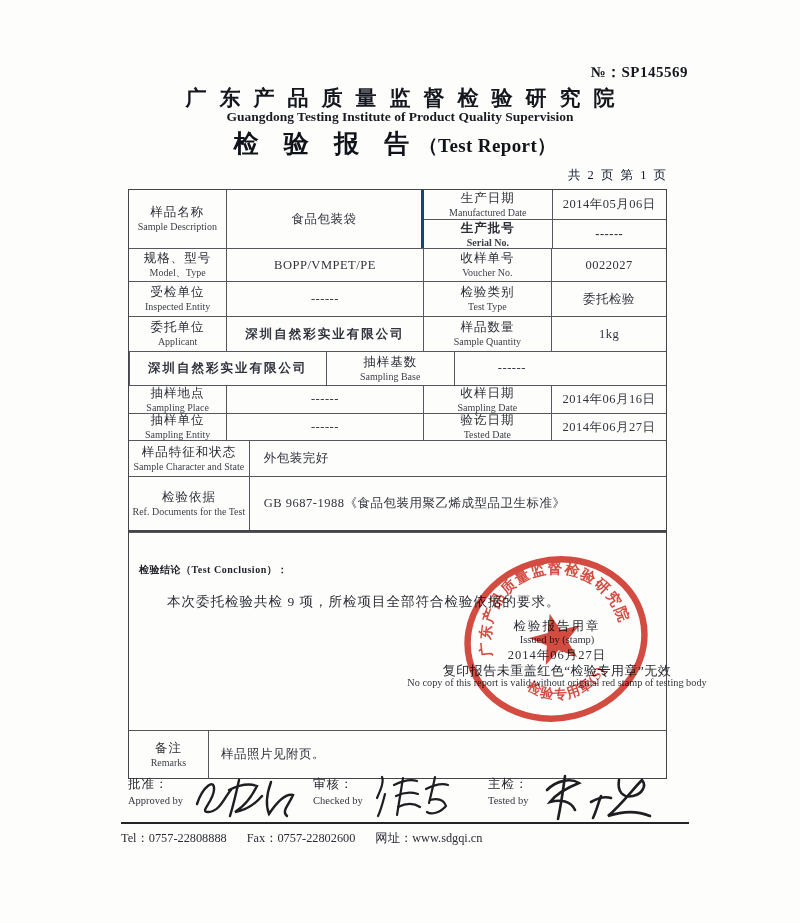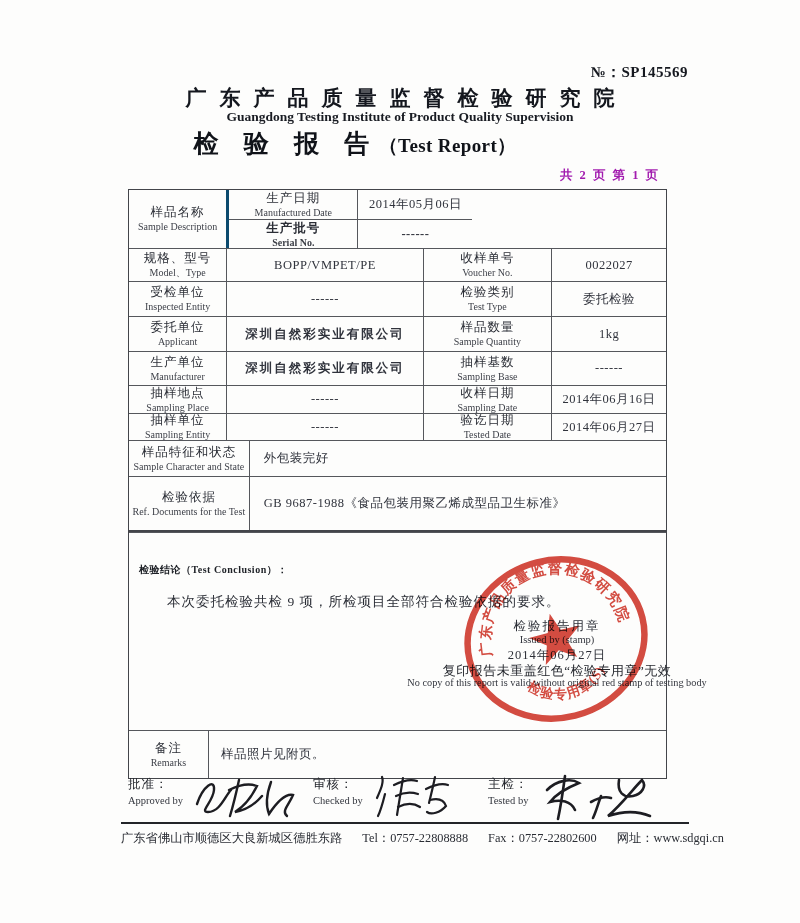--- a/index.html
+++ b/index.html
@@ -7,24 +7,24 @@
     width:800px;height:923px;background:#fdfdfc;position:relative;
     font-family:"Liberation Serif","DejaVu Serif",serif;
     color:#2c2f36;overflow:hidden;
   }
   .abs{position:absolute;}
   
   .report-no{top:63px;right:112px;font-size:15px;font-weight:bold;color:#15181f;letter-spacing:.5px;}
   .title-zh{top:84px;left:0;width:800px;text-align:center;font-size:21px;font-weight:bold;
     letter-spacing:.62em;text-indent:.62em;color:#14171e;}
   .title-en{top:109px;left:0;width:800px;text-align:center;font-size:13.5px;font-weight:bold;color:#181b22;}
-  .report-title{top:127px;left:0;width:710px;text-align:center;color:#101319;}
+  .report-title{top:127px;left:0;width:710px;text-align:center;color:#101319;padding-left:40px;}
   .report-title .zh{font-size:25px;font-weight:bold;letter-spacing:.38em;}
   .report-title .en{font-size:19px;font-weight:bold;letter-spacing:.02em;}
-  .pagination{top:167px;right:140px;font-size:12.5px;color:#a21caf;letter-spacing:2px;font-weight:bold;}
+  .pagination{top:167px;right:132px;font-size:12.5px;color:#0f172a;letter-spacing:2px;}
   
   .tbl{left:128px;top:189px;width:537px;border:1.6px solid #43454a;background:transparent;}
   .trow{display:flex;border-top:1px solid #55575c;}
   .trow:first-child{border-top:none;}
   .cell{display:flex;flex-direction:column;justify-content:center;align-items:center;
     text-align:center;padding:1px 2px;box-sizing:border-box;}
   .cell .zh{font-size:12.5px;color:#2b2e36;line-height:1.25;letter-spacing:1px;}
   .cell .en{font-size:10px;color:#3c3f47;line-height:1.15;}
   .cell .val{font-size:12.5px;color:#30333c;letter-spacing:.5px;}
   .bl{border-left:1px solid #55575c;}
@@ -84,20 +84,23 @@
 </div>
 <div class="abs pagination">共 2 页 第 1 页</div>
 
 <div class="abs tbl">
 
   <div class="trow r1">
     <div class="cell c1">
       <div class="zh">样品名称</div>
       <div class="en">Sample Description</div>
     </div>
+    <div class="cell c2 bl">
+      <div class="val">食品包装袋</div>
+    </div>
     <div class="subcol">
       <div class="subrow">
         <div class="cell sl">
           <div class="zh">生产日期</div>
           <div class="en">Manufactured Date</div>
         </div>
         <div class="cell sv">
           <div class="val">2014年05月06日</div>
         </div>
       </div>
@@ -158,24 +161,20 @@
     <div class="cell c3 bl">
       <div class="zh">样品数量</div>
       <div class="en">Sample Quantity</div>
     </div>
     <div class="cell c4 bl">
       <div class="val">1kg</div>
     </div>
   </div>
 
   <div class="trow r5">
-    <div class="cell c1">
-      <div class="zh">生产单位</div>
-      <div class="en">Manufacturer</div>
-    </div>
     <div class="cell c2 bl">
       <div class="val" style="font-weight:bold;letter-spacing:2px;">深圳自然彩实业有限公司</div>
     </div>
     <div class="cell c3 bl">
       <div class="zh">抽样基数</div>
       <div class="en">Sampling Base</div>
     </div>
     <div class="cell c4 bl">
       <div class="val">------</div>
     </div>
@@ -318,17 +317,16 @@
         <path d="M30 6 C28 21, 26 35, 23 49"></path>
         <path d="M66 26 C63 34, 61 42, 58 48"></path>
         <path d="M56 32 C63 28, 70 26, 76 28"></path>
         <path d="M84 10 C82 22, 88 28, 98 26 C107 24, 112 16, 107 10 C98 19, 87 34, 73 46 C88 41, 103 41, 115 46"></path>
       </g>
     </svg>
   </div>
 </div>
 
 <div class="abs footer">
-  <span>广东省佛山市顺德区大良新城区德胜东路</span>
   <span>Tel：0757-22808888</span>
   <span>Fax：0757-22802600</span>
   <span>网址：www.sdgqi.cn</span>
 </div>
 
 </body></html>

